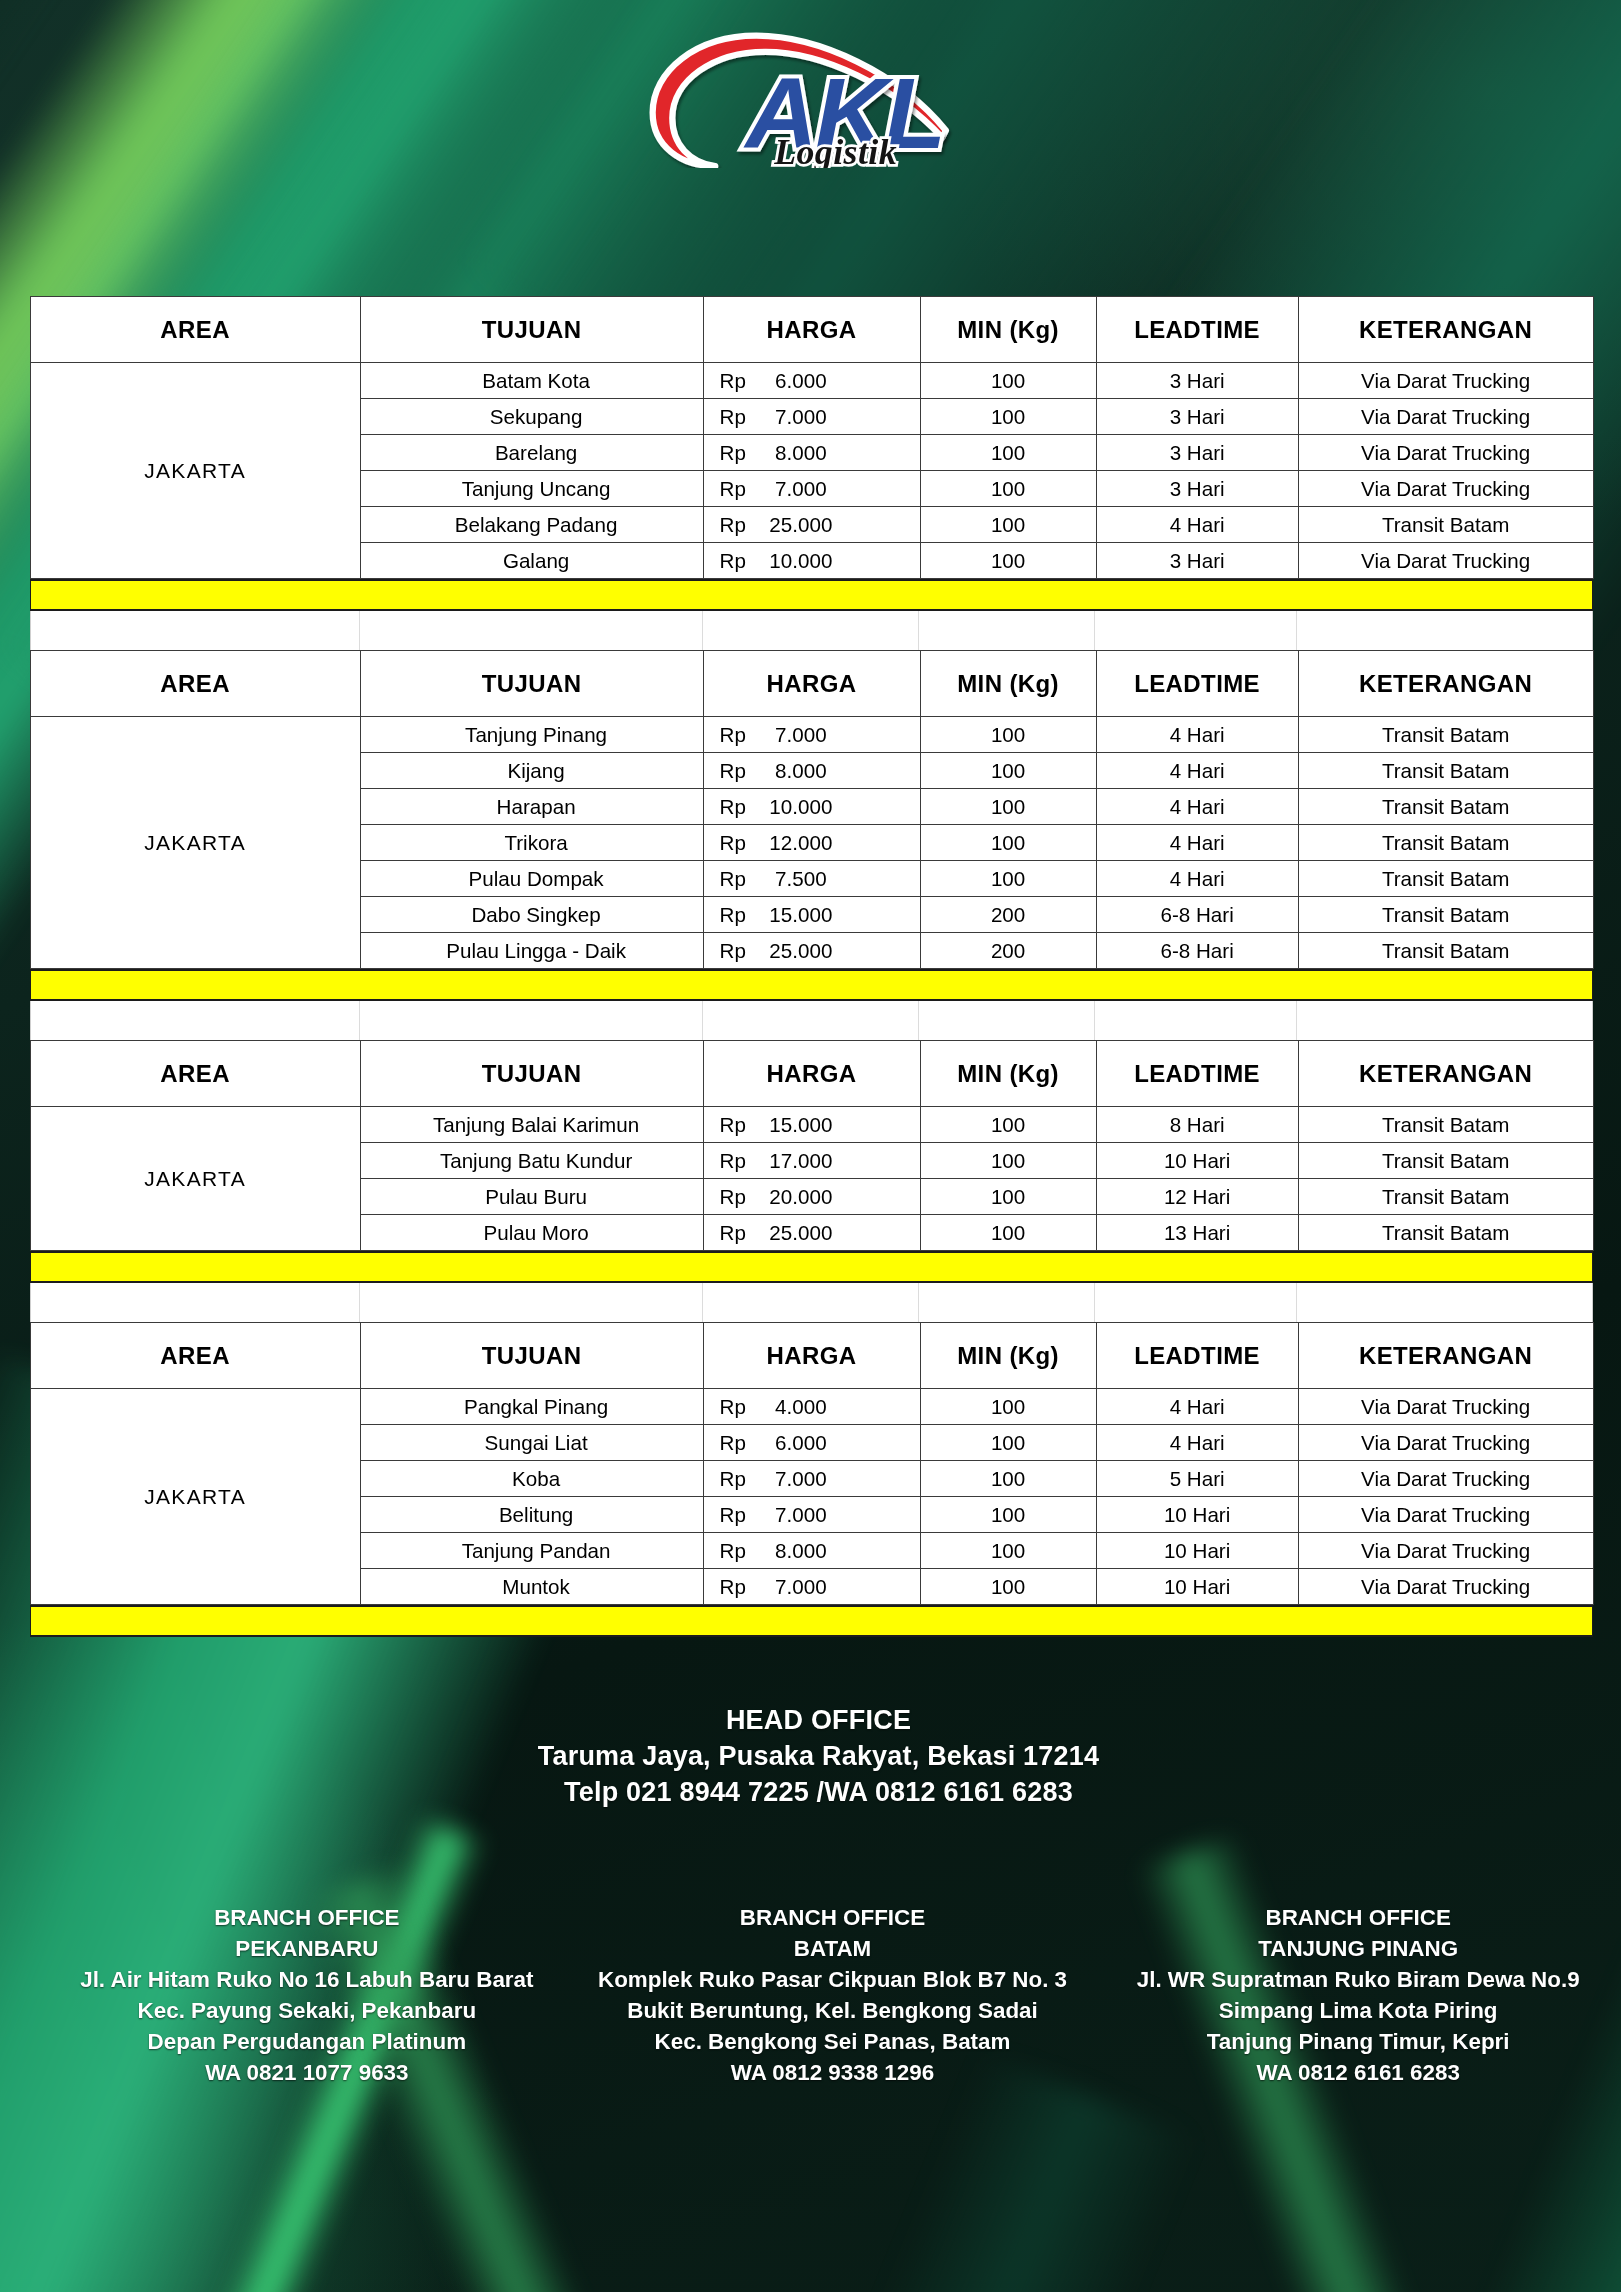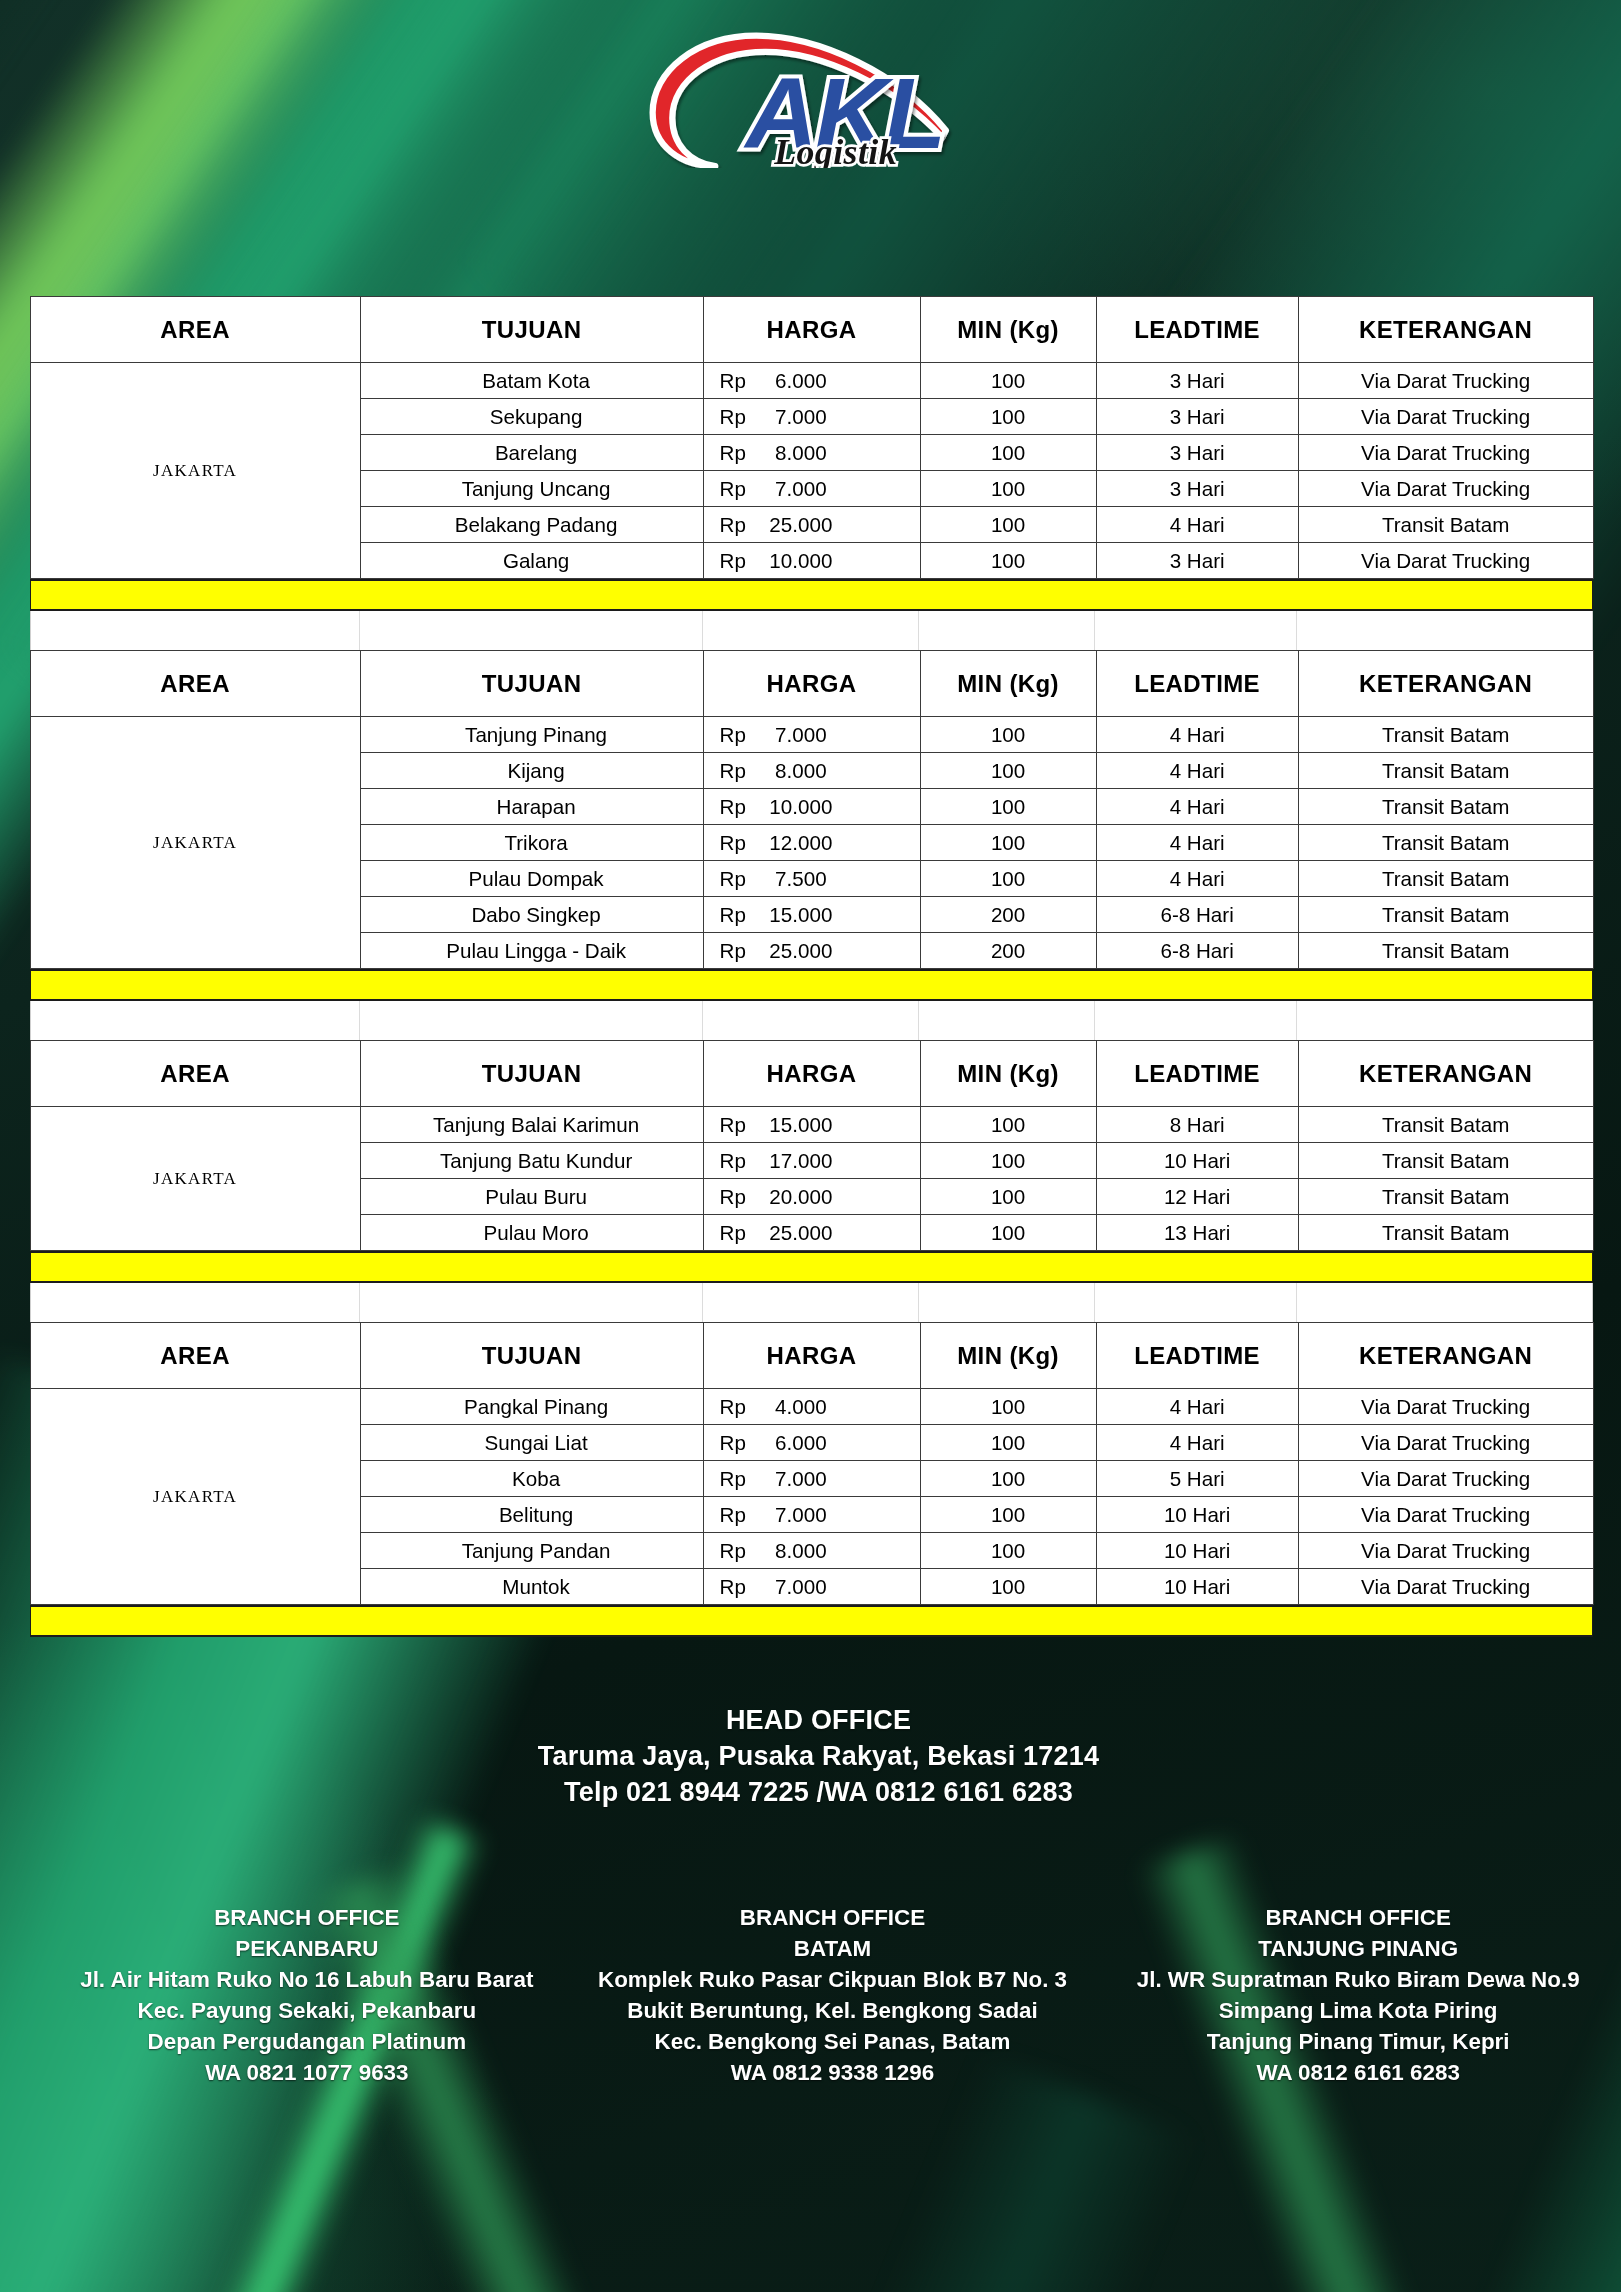--- a/index.html
+++ b/index.html
@@ -106,25 +106,24 @@
     height: 66px;
     font-size: 24px;
     font-weight: bold;
     letter-spacing: 0.4px;
     border-top: 2.7px solid #2b2b2b;
     border-bottom: 2.7px solid #2b2b2b;
   }
   thead th.th-area { border-left: 1.8px solid #3a3a3a; }
   tbody td { height: 36px; font-size: 20.6px; }
   td.area-cell {
-    font-size: 17px;
+    font-size: 21px;
     letter-spacing: 1.3px;
     vertical-align: middle;
     border-right: 1.8px solid #3a3a3a;
-    font-family: Liberation Serif, serif;
   }
   td.tujuan {
     text-align: left;
     padding-left: 9px;
     white-space: nowrap;
   }
   td.harga {
     position: relative;
     text-align: right;
     padding-right: 21.5px;

